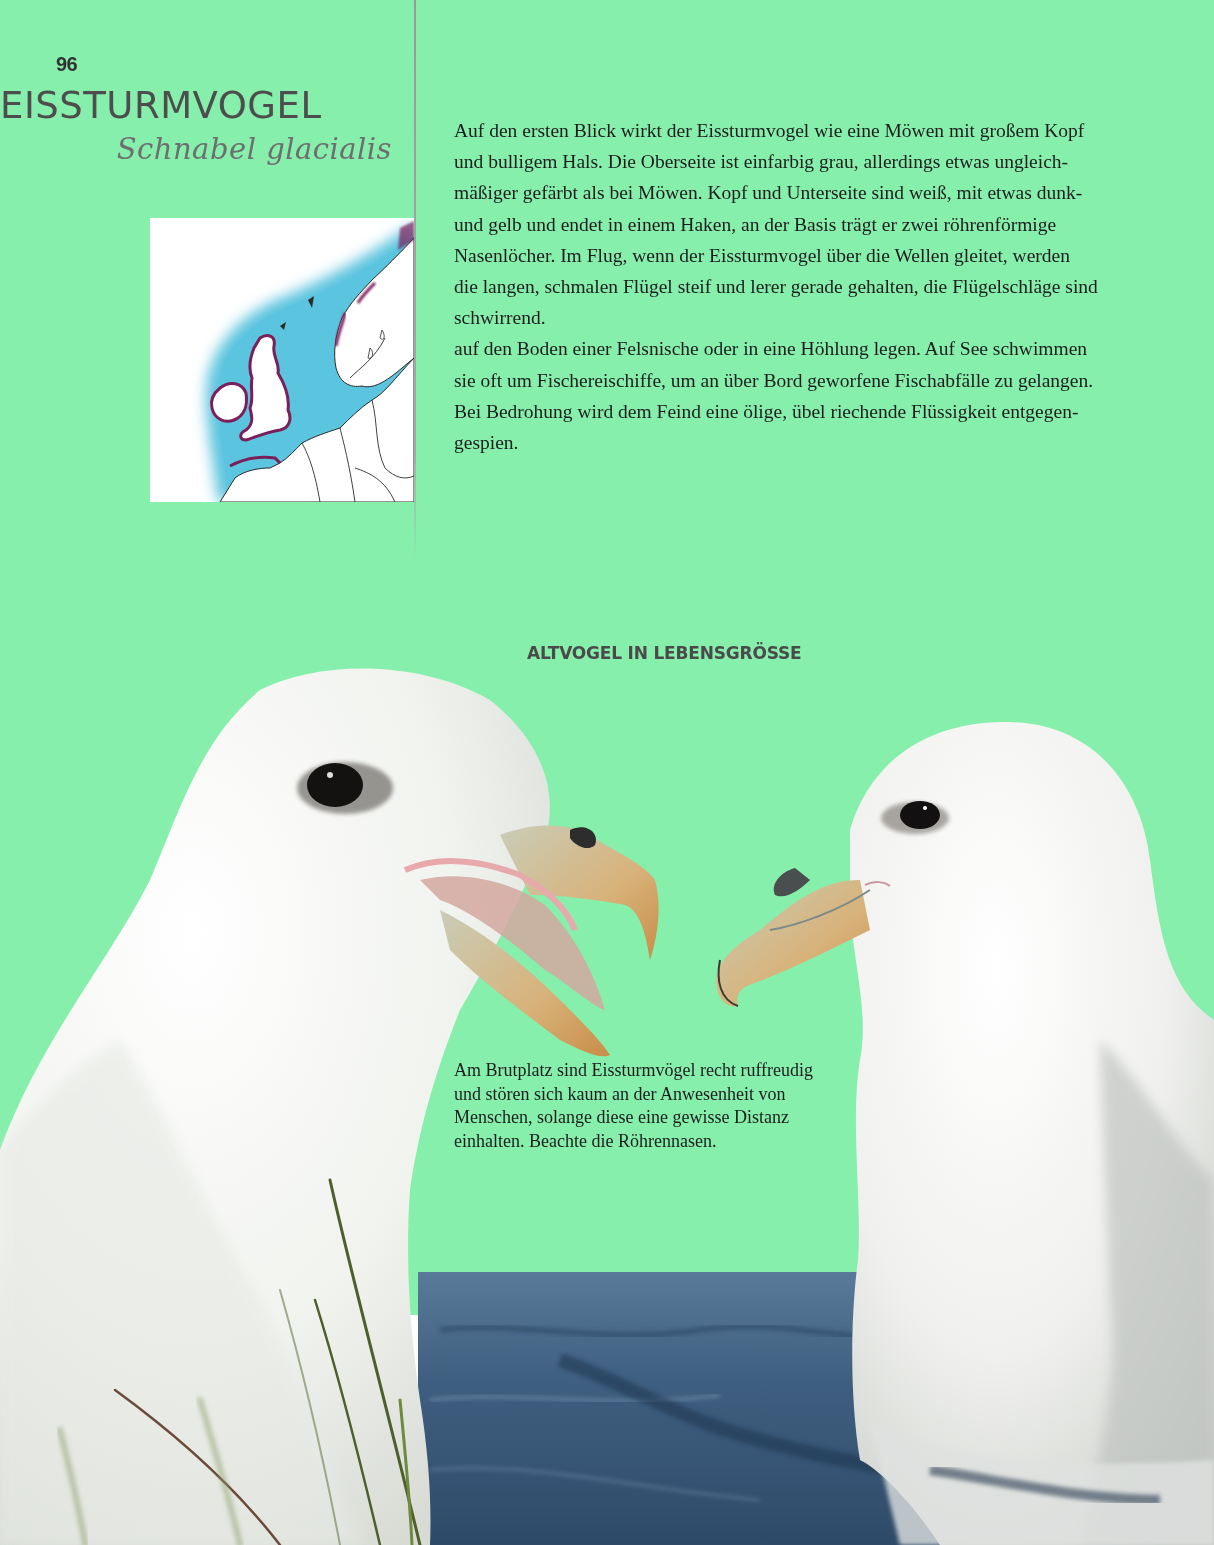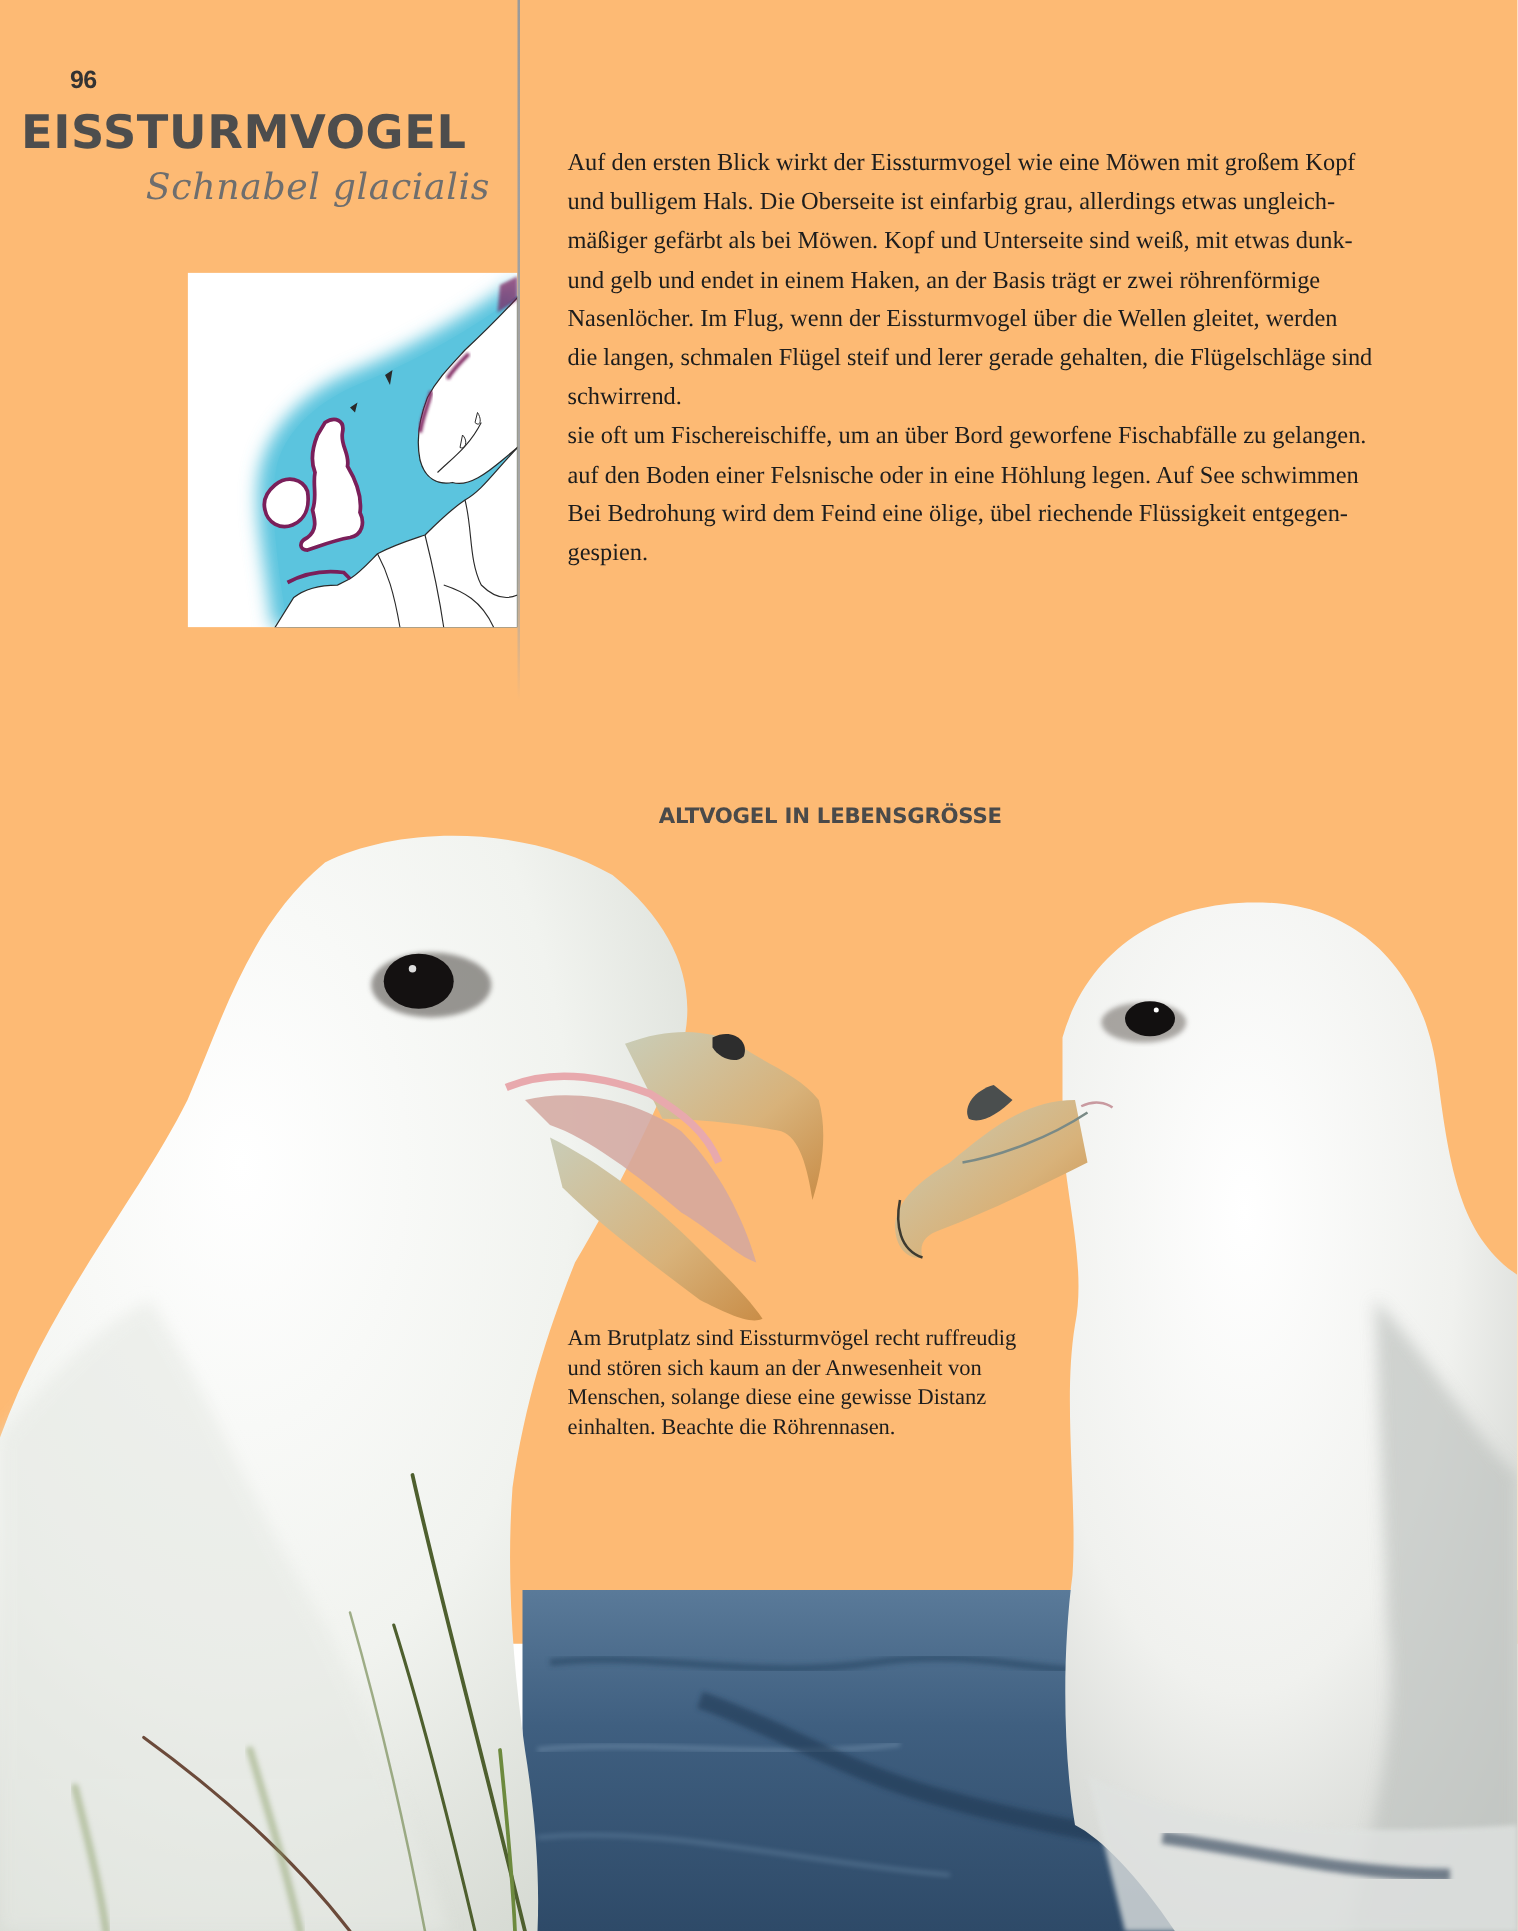--- a/index.html
+++ b/index.html
@@ -1,20 +1,20 @@
 <!DOCTYPE html>
 <html><head>
 <meta charset="utf-8">
 <style>
   html, body { margin:0; padding:0; background:#ffffff; }
   body { width:1214px; height:1545px; position:relative; overflow:hidden; }
-  .page { position:absolute; inset:0; width:1214px; height:1315px; background:#fdba74; }
+  .page { position:absolute; inset:0; width:1214px; height:1315px; background:#86efac; }
 
   .page-number { position:absolute; left:56px; top:53px; font-family:"Liberation Sans", sans-serif; font-weight:bold; font-size:20px; color:#333; letter-spacing:-0.5px; }
-  .title { position:absolute; left:0; width:390px; text-align:center; top:84px; font-family:"DejaVu Sans", sans-serif; font-weight:bold; font-size:37px; color:#4d4d4d; letter-spacing:0.5px; }
+  .title { position:absolute; left:0; width:390px; text-align:left; top:84px; font-family:"DejaVu Sans", sans-serif; font-weight:normal; font-size:37px; color:#4d4d4d; letter-spacing:0.5px; }
   .subtitle { position:absolute; left:0; width:392px; text-align:right; top:132px; font-family:"DejaVu Serif", serif; font-style:italic; font-size:29px; color:#6e6e6e; letter-spacing:0.5px; }
 
   .divider { position:absolute; left:414px; top:0; width:1.5px; height:560px; background:linear-gradient(#9a9a9a 0%, #a8a8a8 80%, rgba(255,255,255,0) 100%); }
 
   .map { position:absolute; left:150px; top:218px; width:264px; height:284px; overflow:hidden; }
 
   .body-text { position:absolute; left:454px; top:115px; width:660px; font-family:"Liberation Serif", serif; font-size:19.5px; line-height:31.2px; color:#1d1d1d; }
   .body-text .line { display:block; white-space:nowrap; }
 
   .section-heading { position:absolute; left:492px; top:643px; font-family:"DejaVu Sans", sans-serif; font-weight:bold; font-size:17px; color:#4a4a4a; letter-spacing:-0.2px;margin-left:35px; }
@@ -71,22 +71,22 @@
   </div>
 
   <div class="body-text">
     <span class="line">Auf den ersten Blick wirkt der Eissturmvogel wie eine Möwen mit großem Kopf</span>
     <span class="line">und bulligem Hals. Die Oberseite ist einfarbig grau, allerdings etwas ungleich-</span>
     <span class="line">mäßiger gefärbt als bei Möwen. Kopf und Unterseite sind weiß, mit etwas dunk-</span>
     <span class="line">und gelb und endet in einem Haken, an der Basis trägt er zwei röhrenförmige</span>
     <span class="line">Nasenlöcher. Im Flug, wenn der Eissturmvogel über die Wellen gleitet, werden</span>
     <span class="line">die langen, schmalen Flügel steif und lerer gerade gehalten, die Flügelschläge sind</span>
     <span class="line">schwirrend.</span>
+    <span class="line">auf den Boden einer Felsnische oder in eine Höhlung legen. Auf See schwimmen</span>
     <span class="line">sie oft um Fischereischiffe, um an über Bord geworfene Fischabfälle zu gelangen.</span>
-    <span class="line">auf den Boden einer Felsnische oder in eine Höhlung legen. Auf See schwimmen</span>
     <span class="line">Bei Bedrohung wird dem Feind eine ölige, übel riechende Flüssigkeit entgegen-</span>
     <span class="line">gespien.</span>
   </div>
 
   <div class="photo">
     <svg width="1214" height="945" viewBox="0 600 1214 945" xmlns="http://www.w3.org/2000/svg">
       <defs>
         <linearGradient id="water" x1="0" y1="0" x2="0" y2="1">
           <stop offset="0" stop-color="#5a7a99"></stop>
           <stop offset="0.4" stop-color="#3f5f80"></stop>

